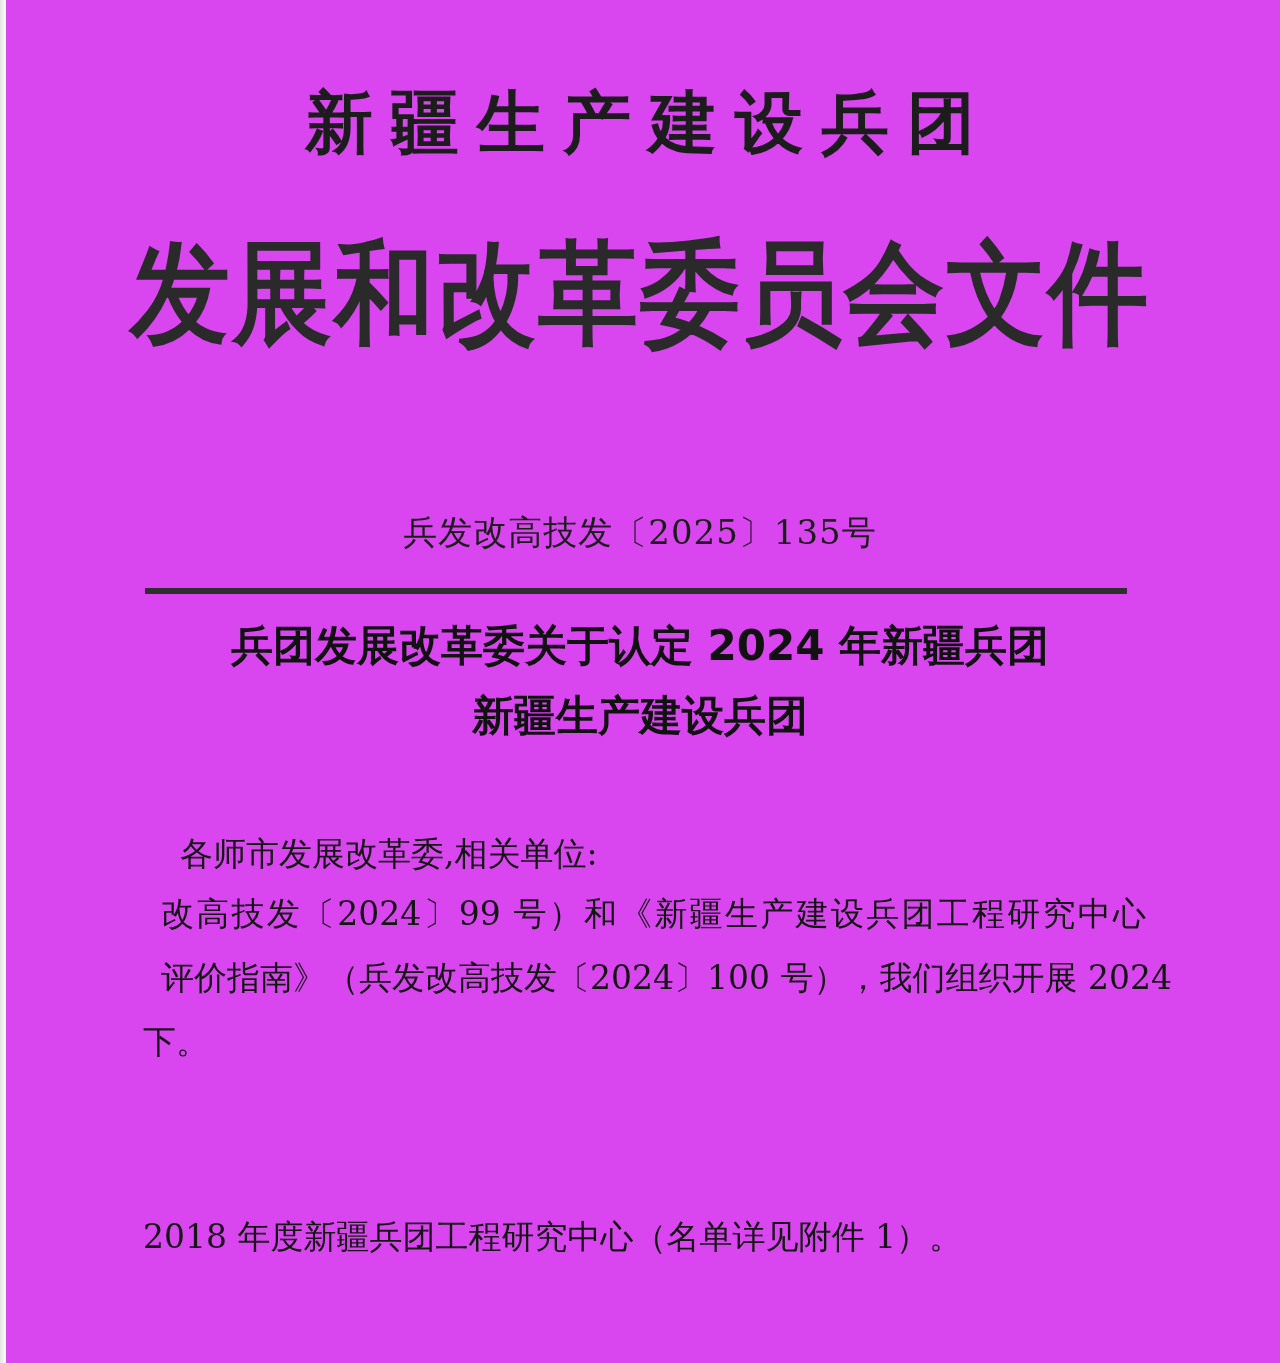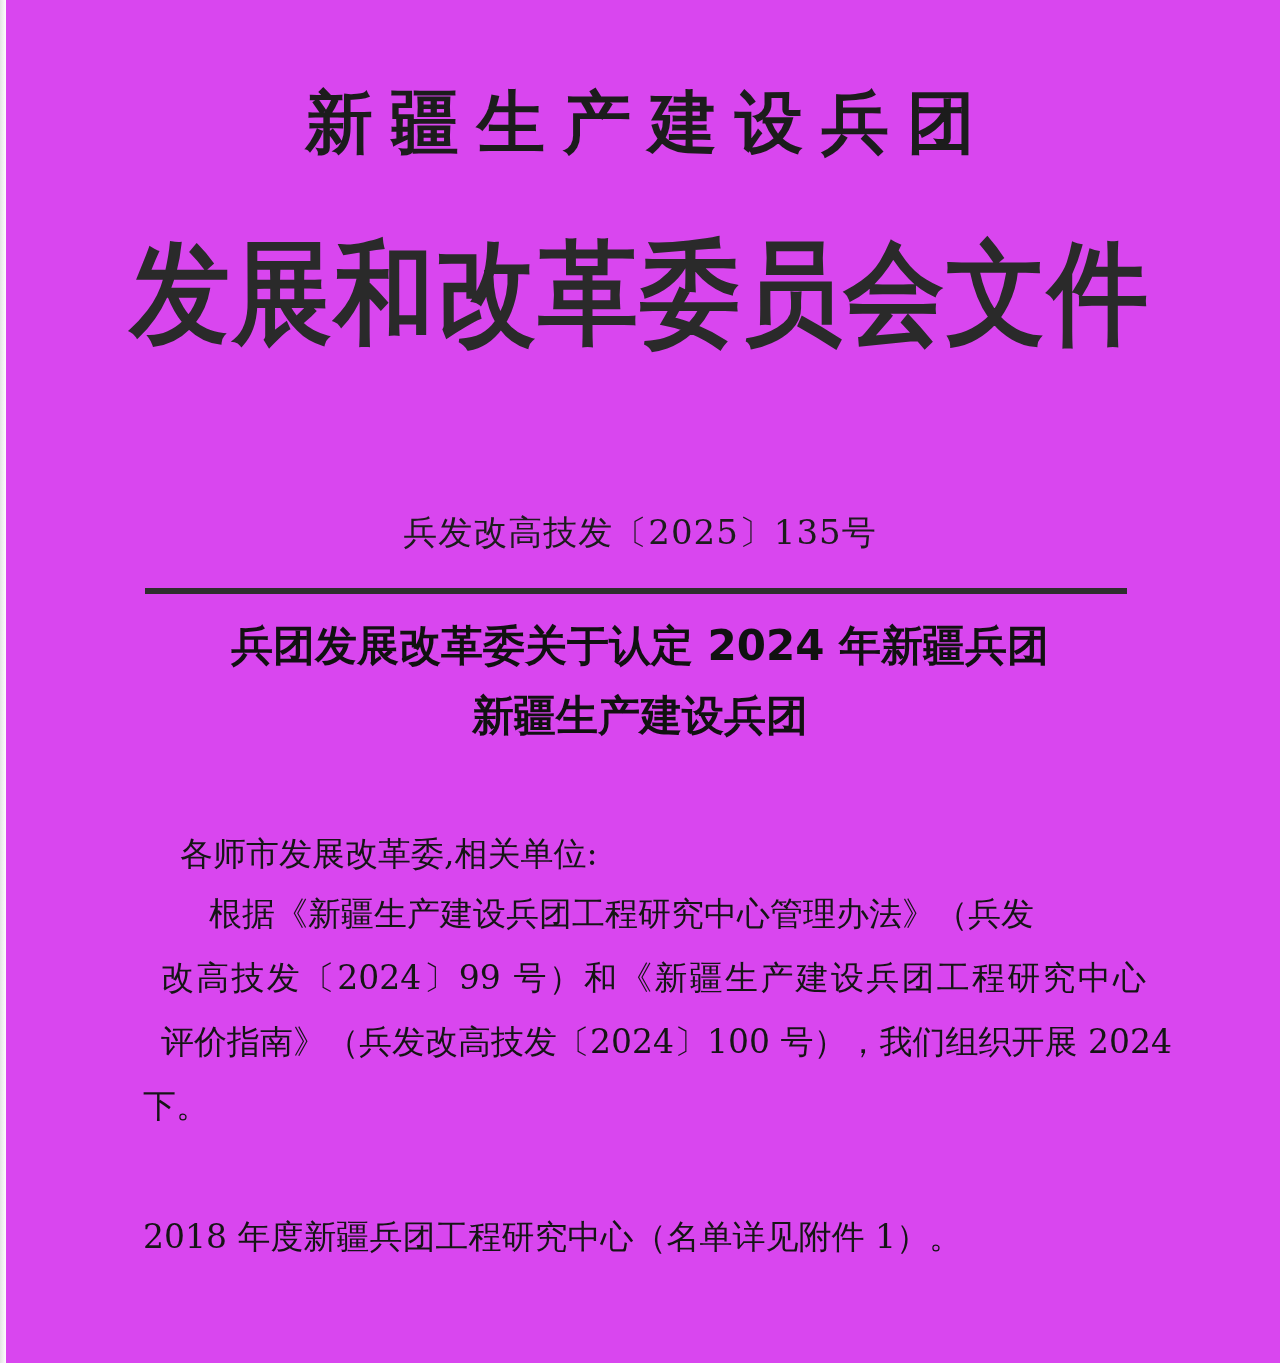--- a/index.html
+++ b/index.html
@@ -62,21 +62,20 @@
 
   <div class="doc-number">兵发改高技发〔2025〕135号</div>
   <div class="rule"></div>
 
   <div class="title t1">兵团发展改革委关于认定 2024 年新疆兵团</div>
   <div class="title t2">新疆生产建设兵团</div>
 
   <div class="body-text salutation">各师市发展改革委,相关单位:</div>
 
   <div class="body-text p1">
-    <span class="line indent">根据《新疆生产建设兵团工程研究中心管理办法》（兵发</span>
     <span class="line justify">改高技发〔2024〕99 号）和《新疆生产建设兵团工程研究中心</span>
     <span class="line justify">评价指南》（兵发改高技发〔2024〕100 号），我们组织开展 2024</span>
     <span class="line">下。</span>
   </div>
 
   <div class="body-text p2">
     <span class="line">2018 年度新疆兵团工程研究中心（名单详见附件 1）。</span>
   </div>
 </div>
 

